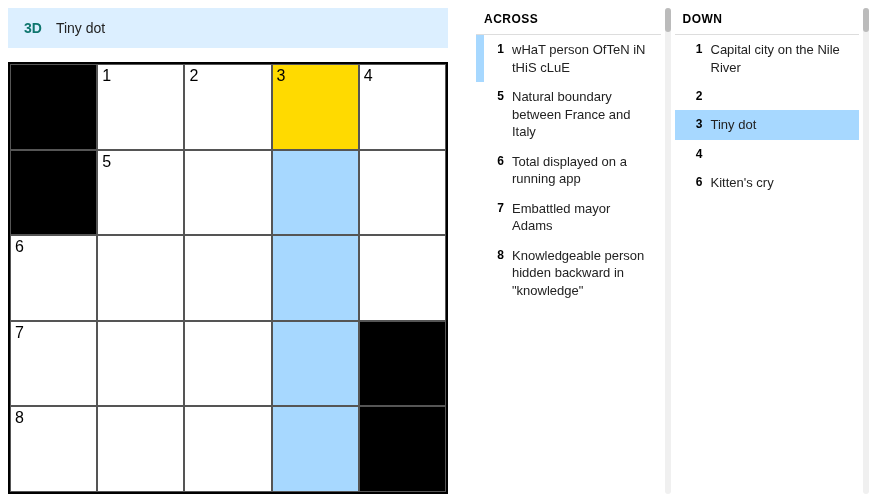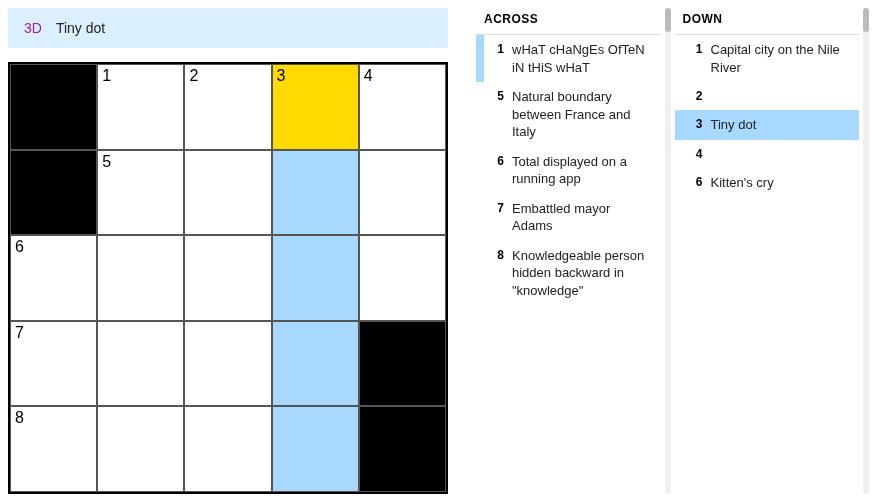--- a/index.html
+++ b/index.html
@@ -19,23 +19,23 @@
     }
     .clue-bar {
       background: #dcefff;
       padding: 12px 16px;
       display: flex;
       align-items: center;
       gap: 14px;
       margin-bottom: 14px;
     }
     .clue-bar-num {
-      font-weight: 400;
+      font-weight: 700;
       font-size: 14px;
-      color: #a21caf;
+      color: #0f766e;
       text-align: right;
     }
     .clue-bar-text {
       font-size: 14px;
       color: #222;
     }
     .grid {
       display: grid;
       grid-template-columns: repeat(5, 1fr);
       grid-template-rows: repeat(5, 1fr);
@@ -183,21 +183,21 @@
     </div>
 </div>
 
 <div class="clues-panel">
   <div class="col-wrap">
     <div class="col-content">
       <div class="clue-col-header">ACROSS</div>
       <ul class="clue-list" id="across-list">
           <li class="clue-item related">
             <span class="num">1</span>
-            <span class="text">wHaT cHaNgEs OfTeN iN tHiS wHaT</span>
+            <span class="text">wHaT person OfTeN iN tHiS cLuE</span>
           </li>
           <li class="clue-item">
             <span class="num">5</span>
             <span class="text">Natural boundary between France and Italy</span>
           </li>
           <li class="clue-item">
             <span class="num">6</span>
             <span class="text">Total displayed on a running app</span>
           </li>
           <li class="clue-item">

